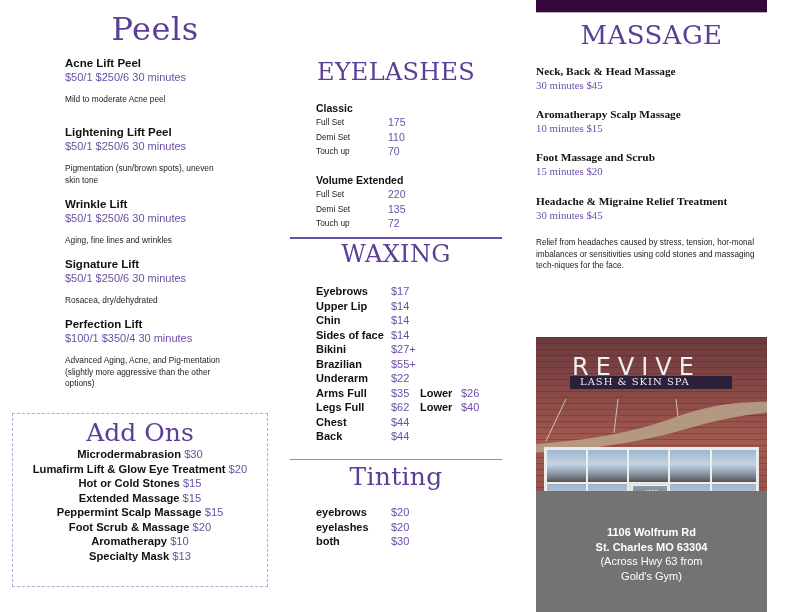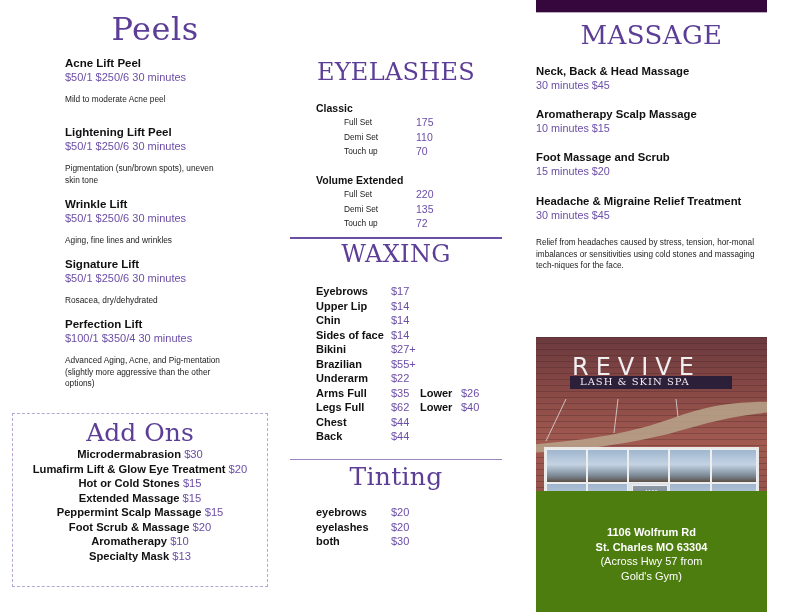--- a/index.html
+++ b/index.html
@@ -19,21 +19,21 @@
   #addons-box { position: absolute; left: 12px; top: 413px; width: 256px; height: 174px; border: 1.5px dashed #b7a7d3; }
   #addons-title { position: absolute; left: 0; width: 100%; top: 4px; font-size: 25px; }
   #addons-list { position: absolute; left: 0; width: 100%; top: 33px; text-align: center; }
   .addon { font-size: 11.2px; line-height: 14.5px; font-weight: bold; white-space: nowrap; }
   .addon .price { font-weight: normal; color: #6b4ea6; }
 
   
   #eyelashes-title { position: absolute; left: 290px; width: 212px; top: 58px; font-size: 24px; letter-spacing: 0.3px; }
   .lash-group { position: absolute; left: 316px; width: 180px; }
   .lash-group .gname { font-size: 10.5px; font-weight: bold; line-height: 14px; }
-  .lash-row { display: flex; height: 14.5px; align-items: center; margin-left: 28px; }
+  .lash-row { display: flex; height: 14.5px; align-items: center; }
   .lash-row .lbl { width: 72px; font-size: 8.3px; color: #222; }
   .lash-row .val { font-size: 10.5px; color: #6b4ea6; }
   .divider { position: absolute; left: 290px; width: 212px; height: 1.5px; background: #6b4ea6; }
   #divider-2 { background: #9a86c1; height: 1px; }
 
   #waxing-title { position: absolute; left: 290px; width: 212px; top: 240px; font-size: 24px; letter-spacing: 0.3px; }
   #waxing-list { position: absolute; left: 316px; top: 284px; }
   .wax-row { display: flex; height: 14.5px; align-items: center; font-size: 11px; }
   .wax-row .lbl { width: 75px; font-weight: bold; white-space: nowrap; }
   .wax-row .val { width: 29px; color: #6b4ea6; white-space: nowrap; }
@@ -42,21 +42,21 @@
 
   #tinting-title { position: absolute; left: 290px; width: 212px; top: 462px; font-size: 25px; letter-spacing: 0.3px; }
   #tinting-list { position: absolute; left: 316px; top: 505px; }
   .tint-row { display: flex; height: 14.5px; align-items: center; font-size: 11px; }
   .tint-row .lbl { width: 75px; font-weight: bold; }
   .tint-row .val { color: #6b4ea6; }
 
   
   #top-bar { position: absolute; left: 536px; top: 0; width: 231px; height: 13px; background: #36073c; border-bottom: 1px solid #b8aebd; }
   #massage-title { position: absolute; left: 536px; width: 231px; top: 20px; font-size: 26px; letter-spacing: 0.4px; }
-  .massage { position: absolute; left: 536px; width: 240px; }
+  .massage { position: absolute; left: 536px; width: 240px; font-family: Liberation Serif, serif; }
   .massage .name { font-size: 11.3px; font-weight: bold; line-height: 14px; white-space: nowrap; }
   .massage .price { font-size: 10.8px; line-height: 14px; color: #6b4ea6; }
   #massage-desc { position: absolute; left: 536px; top: 237px; width: 225px; font-size: 8.2px; line-height: 11.7px; color: #222; }
 
   
   #storefront { position: absolute; left: 536px; top: 298px; width: 231px; height: 193px; overflow: hidden;
     background: linear-gradient(180deg, #6b3a3e 0%, #8a4a46 30%, #a25a50 55%, #8a4f48 100%); margin-top: 39px; }
   .brick-lines { position: absolute; inset: 0;
     background-image:
       repeating-linear-gradient(0deg, rgba(60,30,35,0.35) 0px, rgba(60,30,35,0.35) 1px, transparent 1px, transparent 6px);
@@ -64,21 +64,21 @@
   #sign-main { position: absolute; left: 36px; top: 16px; font-family: "DejaVu Sans", sans-serif; font-size: 24px; color: #f1eef2; letter-spacing: 7px; font-weight: normal; }
   #sign-bar { position: absolute; left: 34px; top: 39px; width: 162px; height: 13px; background: #2c1f3a; }
   #sign-sub { position: absolute; left: 44px; top: 39px; font-family: "DejaVu Serif", serif; font-size: 10px; color: #f0ecf0; letter-spacing: 1px; white-space: nowrap; }
   #awning { position: absolute; left: -10px; top: 58px; width: 260px; height: 60px; }
   #windows { position: absolute; left: 8px; top: 110px; width: 215px; height: 83px; background: #dfe3e8;
     border: 2px solid #e9e9ea; }
   .pane { position: absolute; background: linear-gradient(180deg, #9fb6cf 0%, #c4d3e3 45%, #7c8a98 80%, #5c5048 100%); border: 1.5px solid #eeeeee; }
   #door { position: absolute; background: linear-gradient(180deg, #8b98a6 0%, #6a6f7a 100%); border: 1.5px solid #eeeeee; }
   #door-num { position: absolute; font-size: 6px; color: #fff; }
 
-  #footer { position: absolute; left: 536px; top: 491px; width: 231px; height: 121px; background: #4d7c0f; }
+  #footer { position: absolute; left: 536px; top: 491px; width: 231px; height: 121px; background: #737373; }
   #address { position: absolute; left: 0; width: 100%; top: 34px; text-align: center; color: #ffffff; font-size: 11px; line-height: 14.5px; }
   #address .b { font-weight: bold; }
 </style>
 </head>
 <body>
 
 <div>
   <h1 id="peels-title" class="serif-title">Peels</h1>
 
   <div class="peel" style="top:56px;">
@@ -273,16 +273,16 @@
     </div>
     <div class="pane" style="left:123px;top:34px;width:42px;height:45px;"></div>
     <div class="pane" style="left:165px;top:34px;width:46px;height:45px;"></div>
   </div>
 </div>
 
 <div id="footer">
   <div id="address">
     <div class="b">1106 Wolfrum Rd</div>
     <div class="b">St. Charles MO 63304</div>
-    <div>(Across Hwy 57 from</div>
+    <div>(Across Hwy 63 from</div>
     <div>Gold's Gym)</div>
   </div>
 </div>
 
 </body></html>

